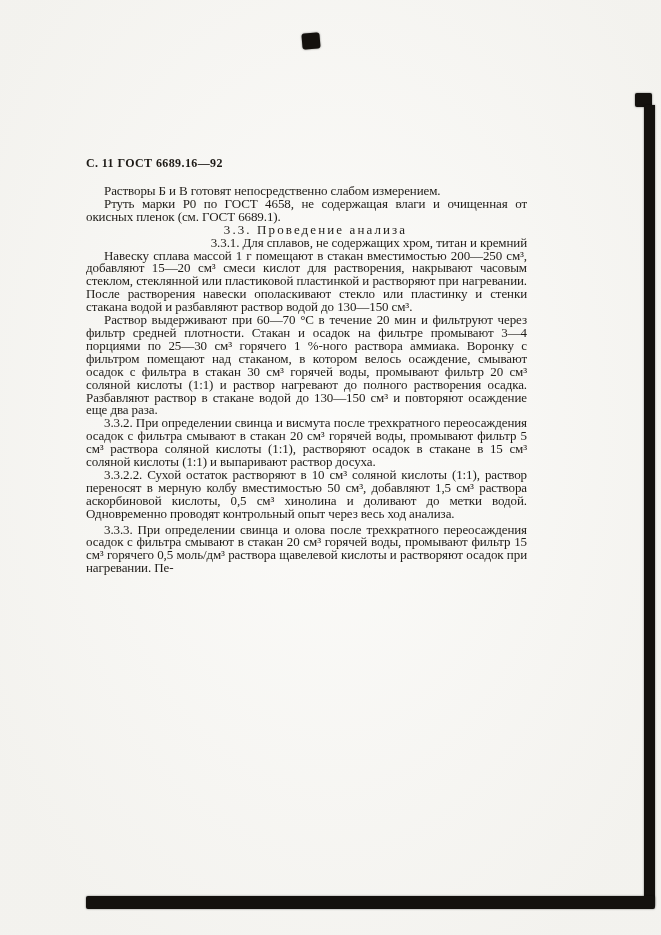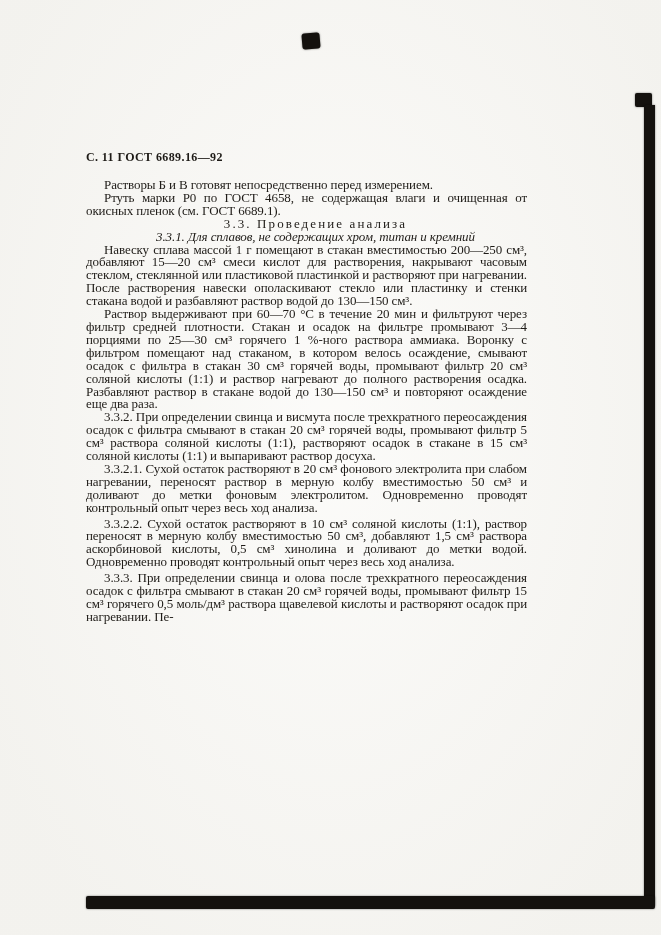--- a/index.html
+++ b/index.html
@@ -27,59 +27,58 @@
   
   .artifact { position: absolute; background: var(--artifact); box-shadow: 0 0 2px rgba(0,0,0,0.55); }
   .blob-top    { left: 302px; top: 33px;  width: 18px;  height: 16px; border-radius: 3px; transform: rotate(-5deg); }
   .blob-right  { left: 635px; top: 93px;  width: 17px;  height: 14px; border-radius: 2px; }
   .bar-right   { left: 644px; top: 105px; width: 11px;  height: 801px; border-radius: 2px 0 0 0; }
   .bar-bottom  { left: 86px;  top: 896px; width: 569px; height: 13px; border-radius: 2px; }
   
   .page {
     position: absolute;
     left: 86px;
-    top: 150px;
+    top: 156px;
     width: 441px;
     color: var(--ink);
   }
   .doc-header {
     font-weight: bold;
     font-size: 12px;
     letter-spacing: 0.4px;
     margin-bottom: 14px;
   }
   .doc-body p {
     margin: 0;
     font-size: 13px;
     line-height: 12.9px;
     letter-spacing: -0.1px;
     text-align: justify;
     text-indent: 18px;
   }
   .doc-body p:nth-child(n+9) { margin-top: 3px; }
   .doc-body p.heading-spaced { letter-spacing: 2.1px; text-align: center; }
-  .doc-body p.heading-italic { font-style: italic; text-align: center; }
+  .doc-body p.heading-italic { text-align: right; }
 </style>
 </head>
 <body>
 
 <div class="scan">
   <div class="artifact blob-top"></div>
   <div class="artifact blob-right"></div>
   <div class="artifact bar-right"></div>
   <div class="artifact bar-bottom"></div>
 
   <div class="page">
     <div class="doc-header">С. 11 ГОСТ 6689.16—92</div>
     <div class="doc-body" id="paragraphs">
-        <p>Растворы Б и В готовят непосредственно перед измерением.</p>
+        <p>Растворы Б и В готовят непосредственно слабом измерением.</p>
         <p>Ртуть марки Р0 по ГОСТ 4658, не содержащая влаги и очищенная от окисных пленок (см. ГОСТ 6689.1).</p>
         <p class="heading-spaced">3.3. Проведение анализа</p>
         <p class="heading-italic">3.3.1. Для сплавов, не содержащих хром, титан и кремний</p>
         <p>Навеску сплава массой 1 г помещают в стакан вместимостью 200—250 см³, добавляют 15—20 см³ смеси кислот для растворения, накрывают часовым стеклом, стеклянной или пластиковой пластинкой и растворяют при нагревании. После растворения навески ополаскивают стекло или пластинку и стенки стакана водой и разбавляют раствор водой до 130—150 см³.</p>
         <p>Раствор выдерживают при 60—70 °С в течение 20 мин и фильтруют через фильтр средней плотности. Стакан и осадок на фильтре промывают 3—4 порциями по 25—30 см³ горячего 1 %-ного раствора аммиака. Воронку с фильтром помещают над стаканом, в котором велось осаждение, смывают осадок с фильтра в стакан 30 см³ горячей воды, промывают фильтр 20 см³ соляной кислоты (1:1) и раствор нагревают до полного растворения осадка. Разбавляют раствор в стакане водой до 130—150 см³ и повторяют осаждение еще два раза.</p>
         <p>3.3.2. При определении свинца и висмута после трехкратного переосаждения осадок с фильтра смывают в стакан 20 см³ горячей воды, промывают фильтр 5 см³ раствора соляной кислоты (1:1), растворяют осадок в стакане в 15 см³ соляной кислоты (1:1) и выпаривают раствор досуха.</p>
-        <p>3.3.2.1. Сухой остаток растворяют в 20 см³ фонового электролита при слабом нагревании, переносят раствор в мерную колбу вместимостью 50 см³ и доливают до метки фоновым электролитом. Одновременно проводят контрольный опыт через весь ход анализа.</p>
         <p>3.3.2.2. Сухой остаток растворяют в 10 см³ соляной кислоты (1:1), раствор переносят в мерную колбу вместимостью 50 см³, добавляют 1,5 см³ раствора аскорбиновой кислоты, 0,5 см³ хинолина и доливают до метки водой. Одновременно проводят контрольный опыт через весь ход анализа.</p>
         <p>3.3.3. При определении свинца и олова после трехкратного переосаждения осадок с фильтра смывают в стакан 20 см³ горячей воды, промывают фильтр 15 см³ горячего 0,5 моль/дм³ раствора щавелевой кислоты и растворяют осадок при нагревании. Пе-</p>
       </div>
   </div>
 </div>
 
 </body></html>

